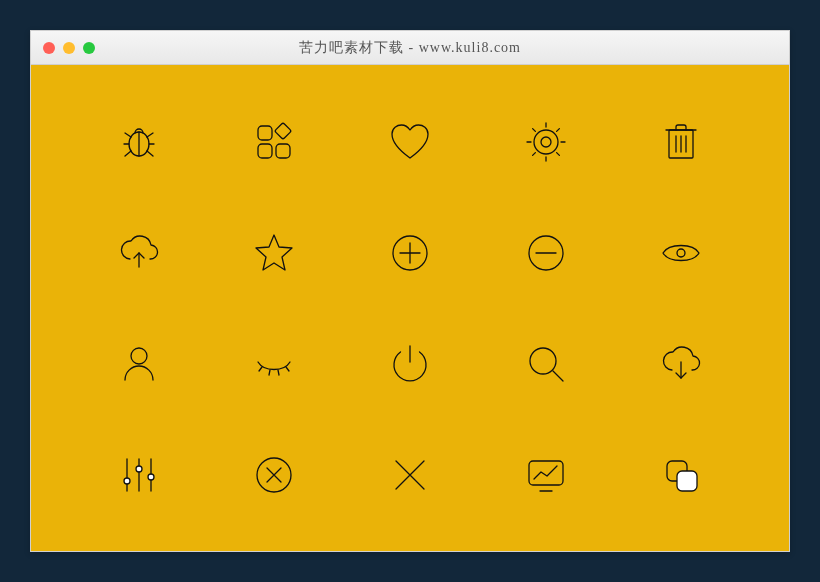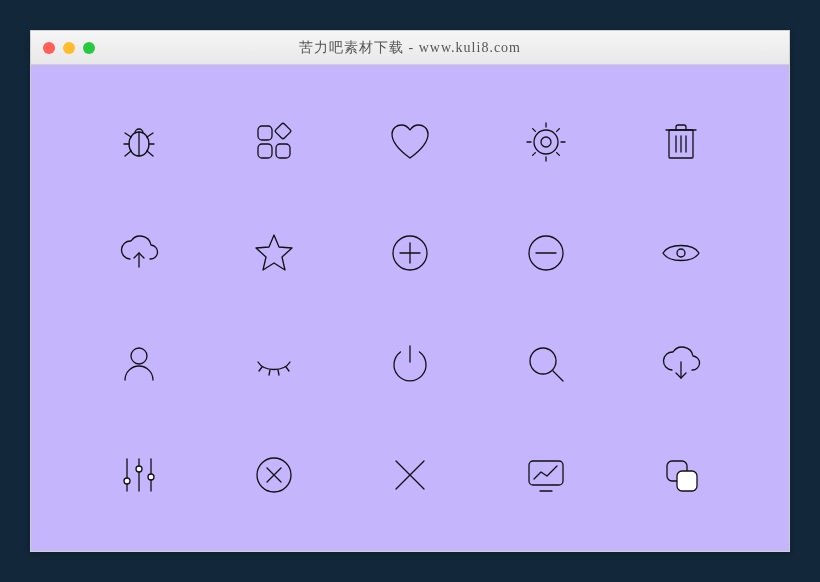--- a/index.html
+++ b/index.html
@@ -9,21 +9,21 @@
       height: 582px;
       overflow: hidden;
       display: flex;
       align-items: center;
       justify-content: center;
       font-family: -apple-system, "Helvetica Neue", Arial, sans-serif;
     }
     .window {
       width: 760px;
       height: 522px;
-      background: #c4b5fd;
+      background: #eab308;
       border: 1px solid #d0d0d0;
       box-shadow: 0 2px 6px rgba(0,0,0,0.2);
     }
     .titlebar {
       height: 34px;
       background: linear-gradient(#f6f6f6, #e8e8e8);
       border-bottom: 1px solid #cfcfcf;
       display: flex;
       align-items: center;
       padding: 0 12px;

